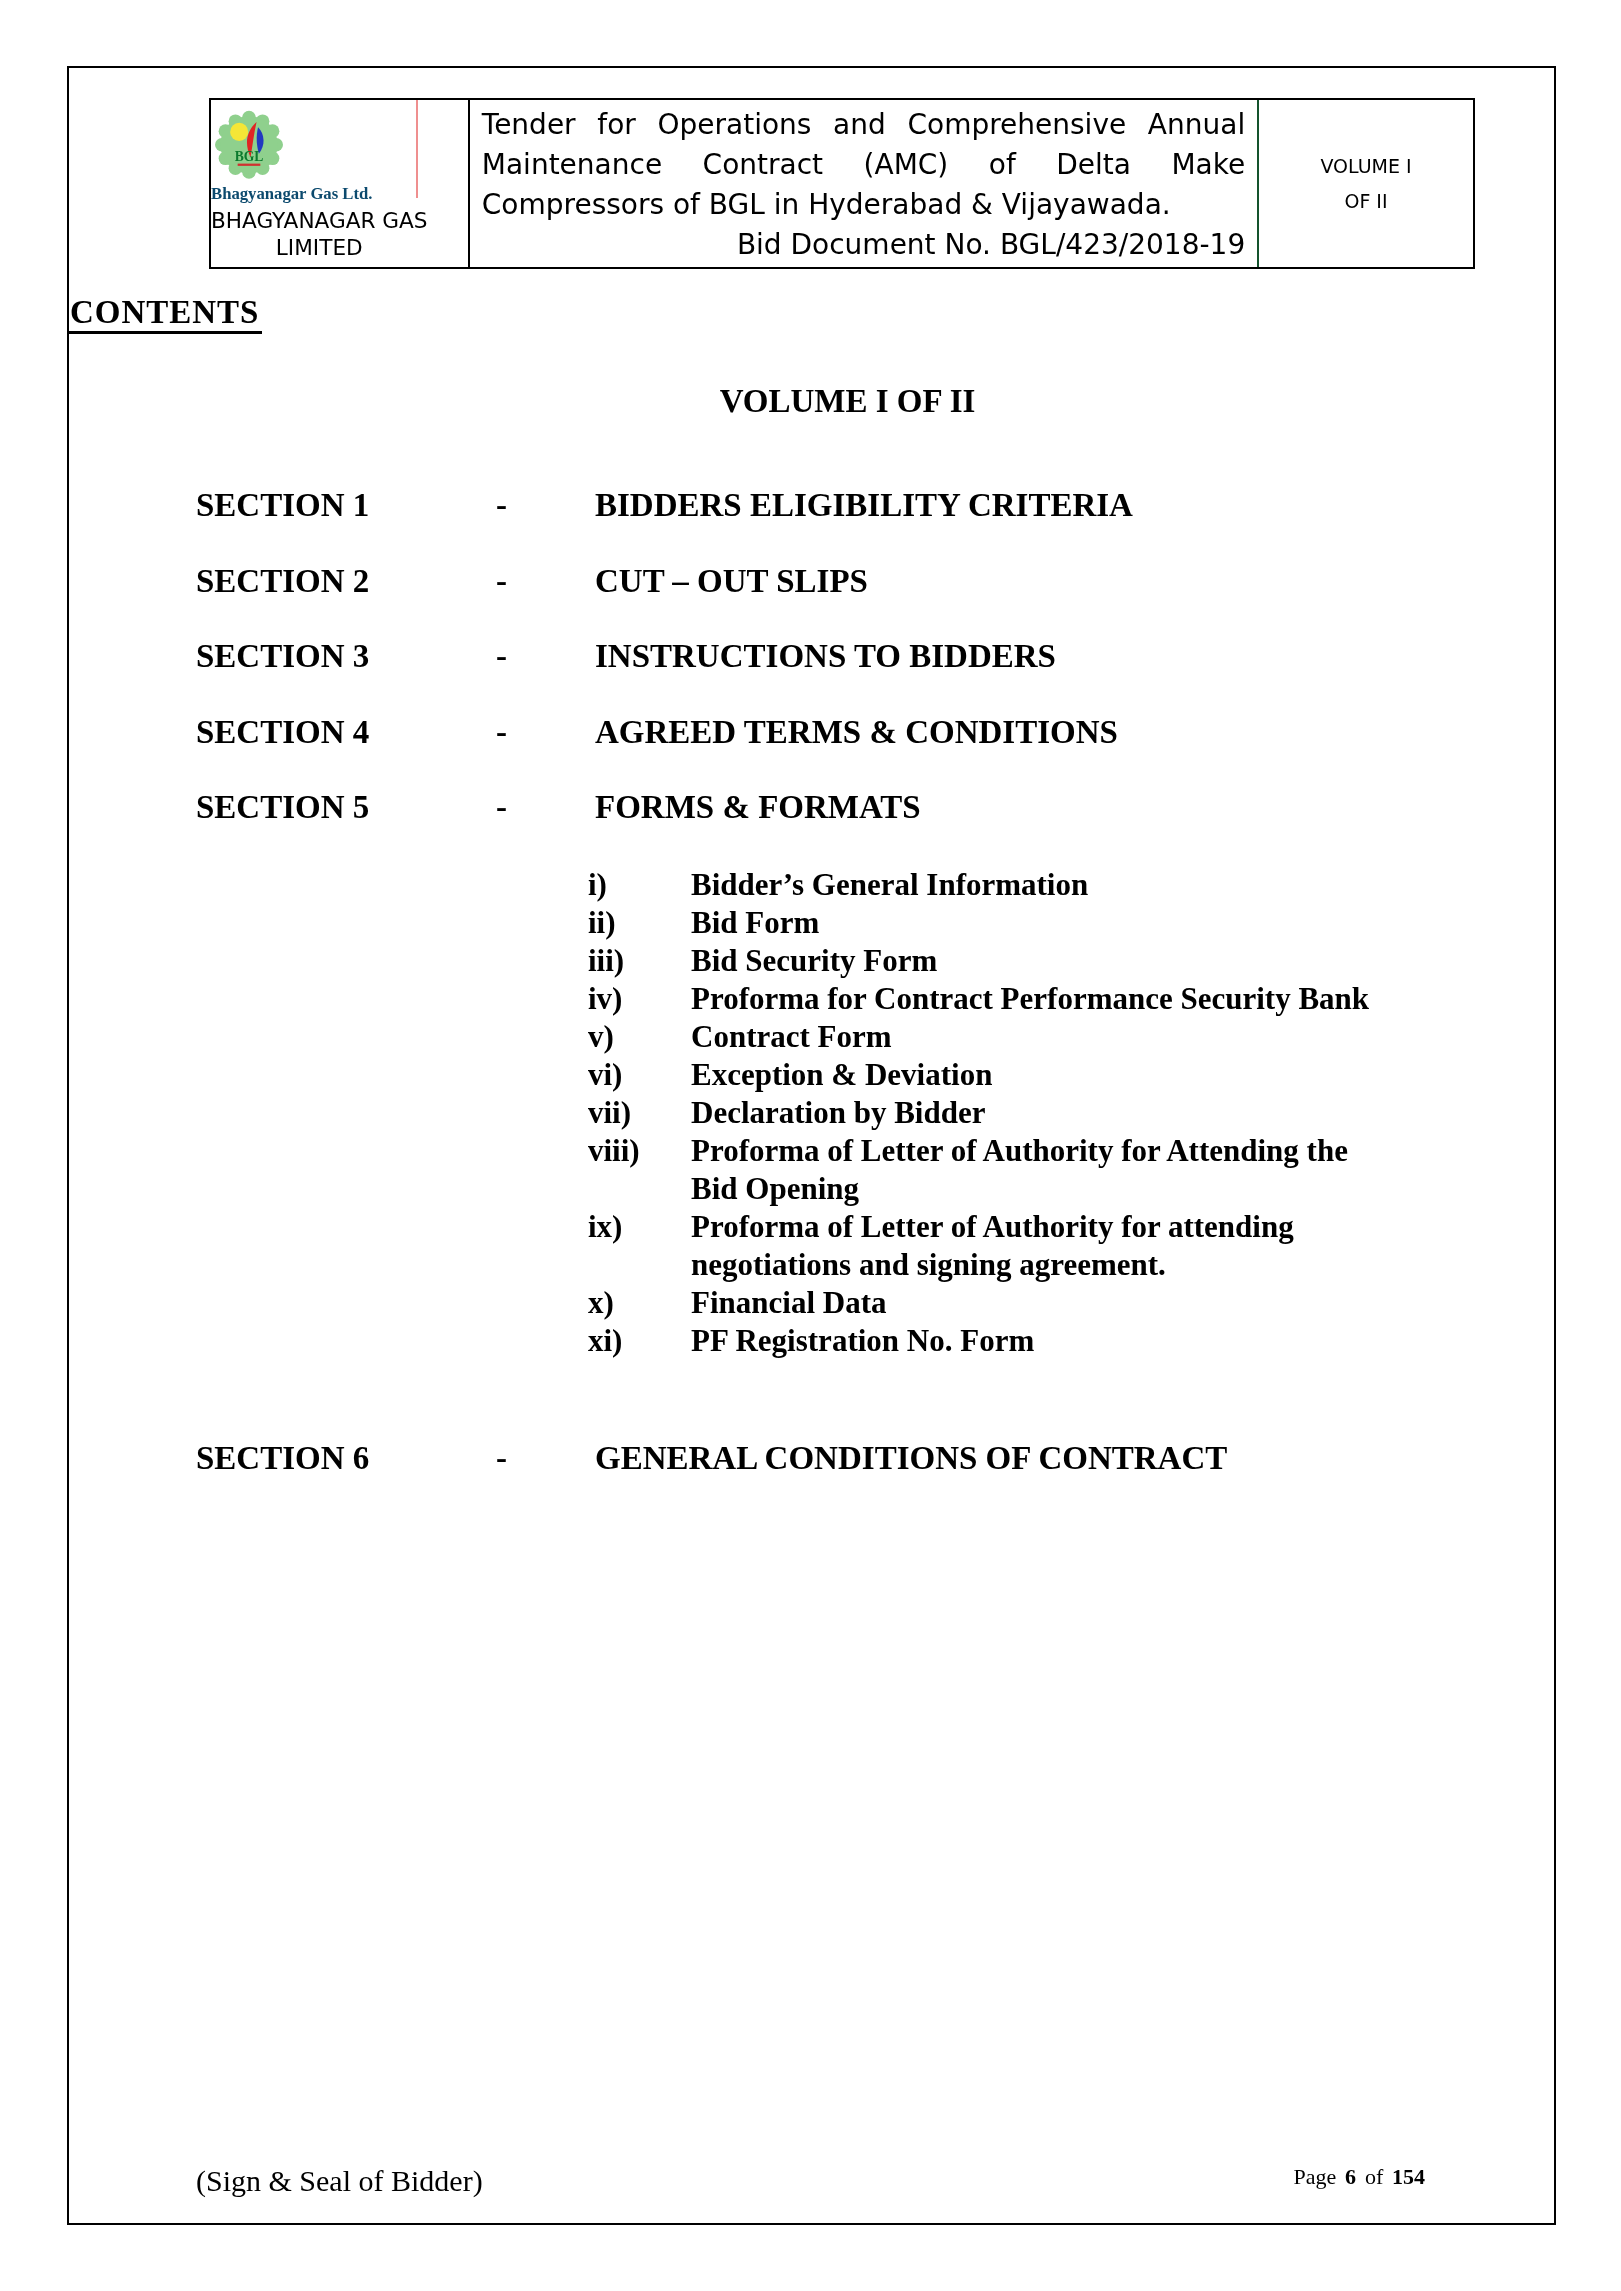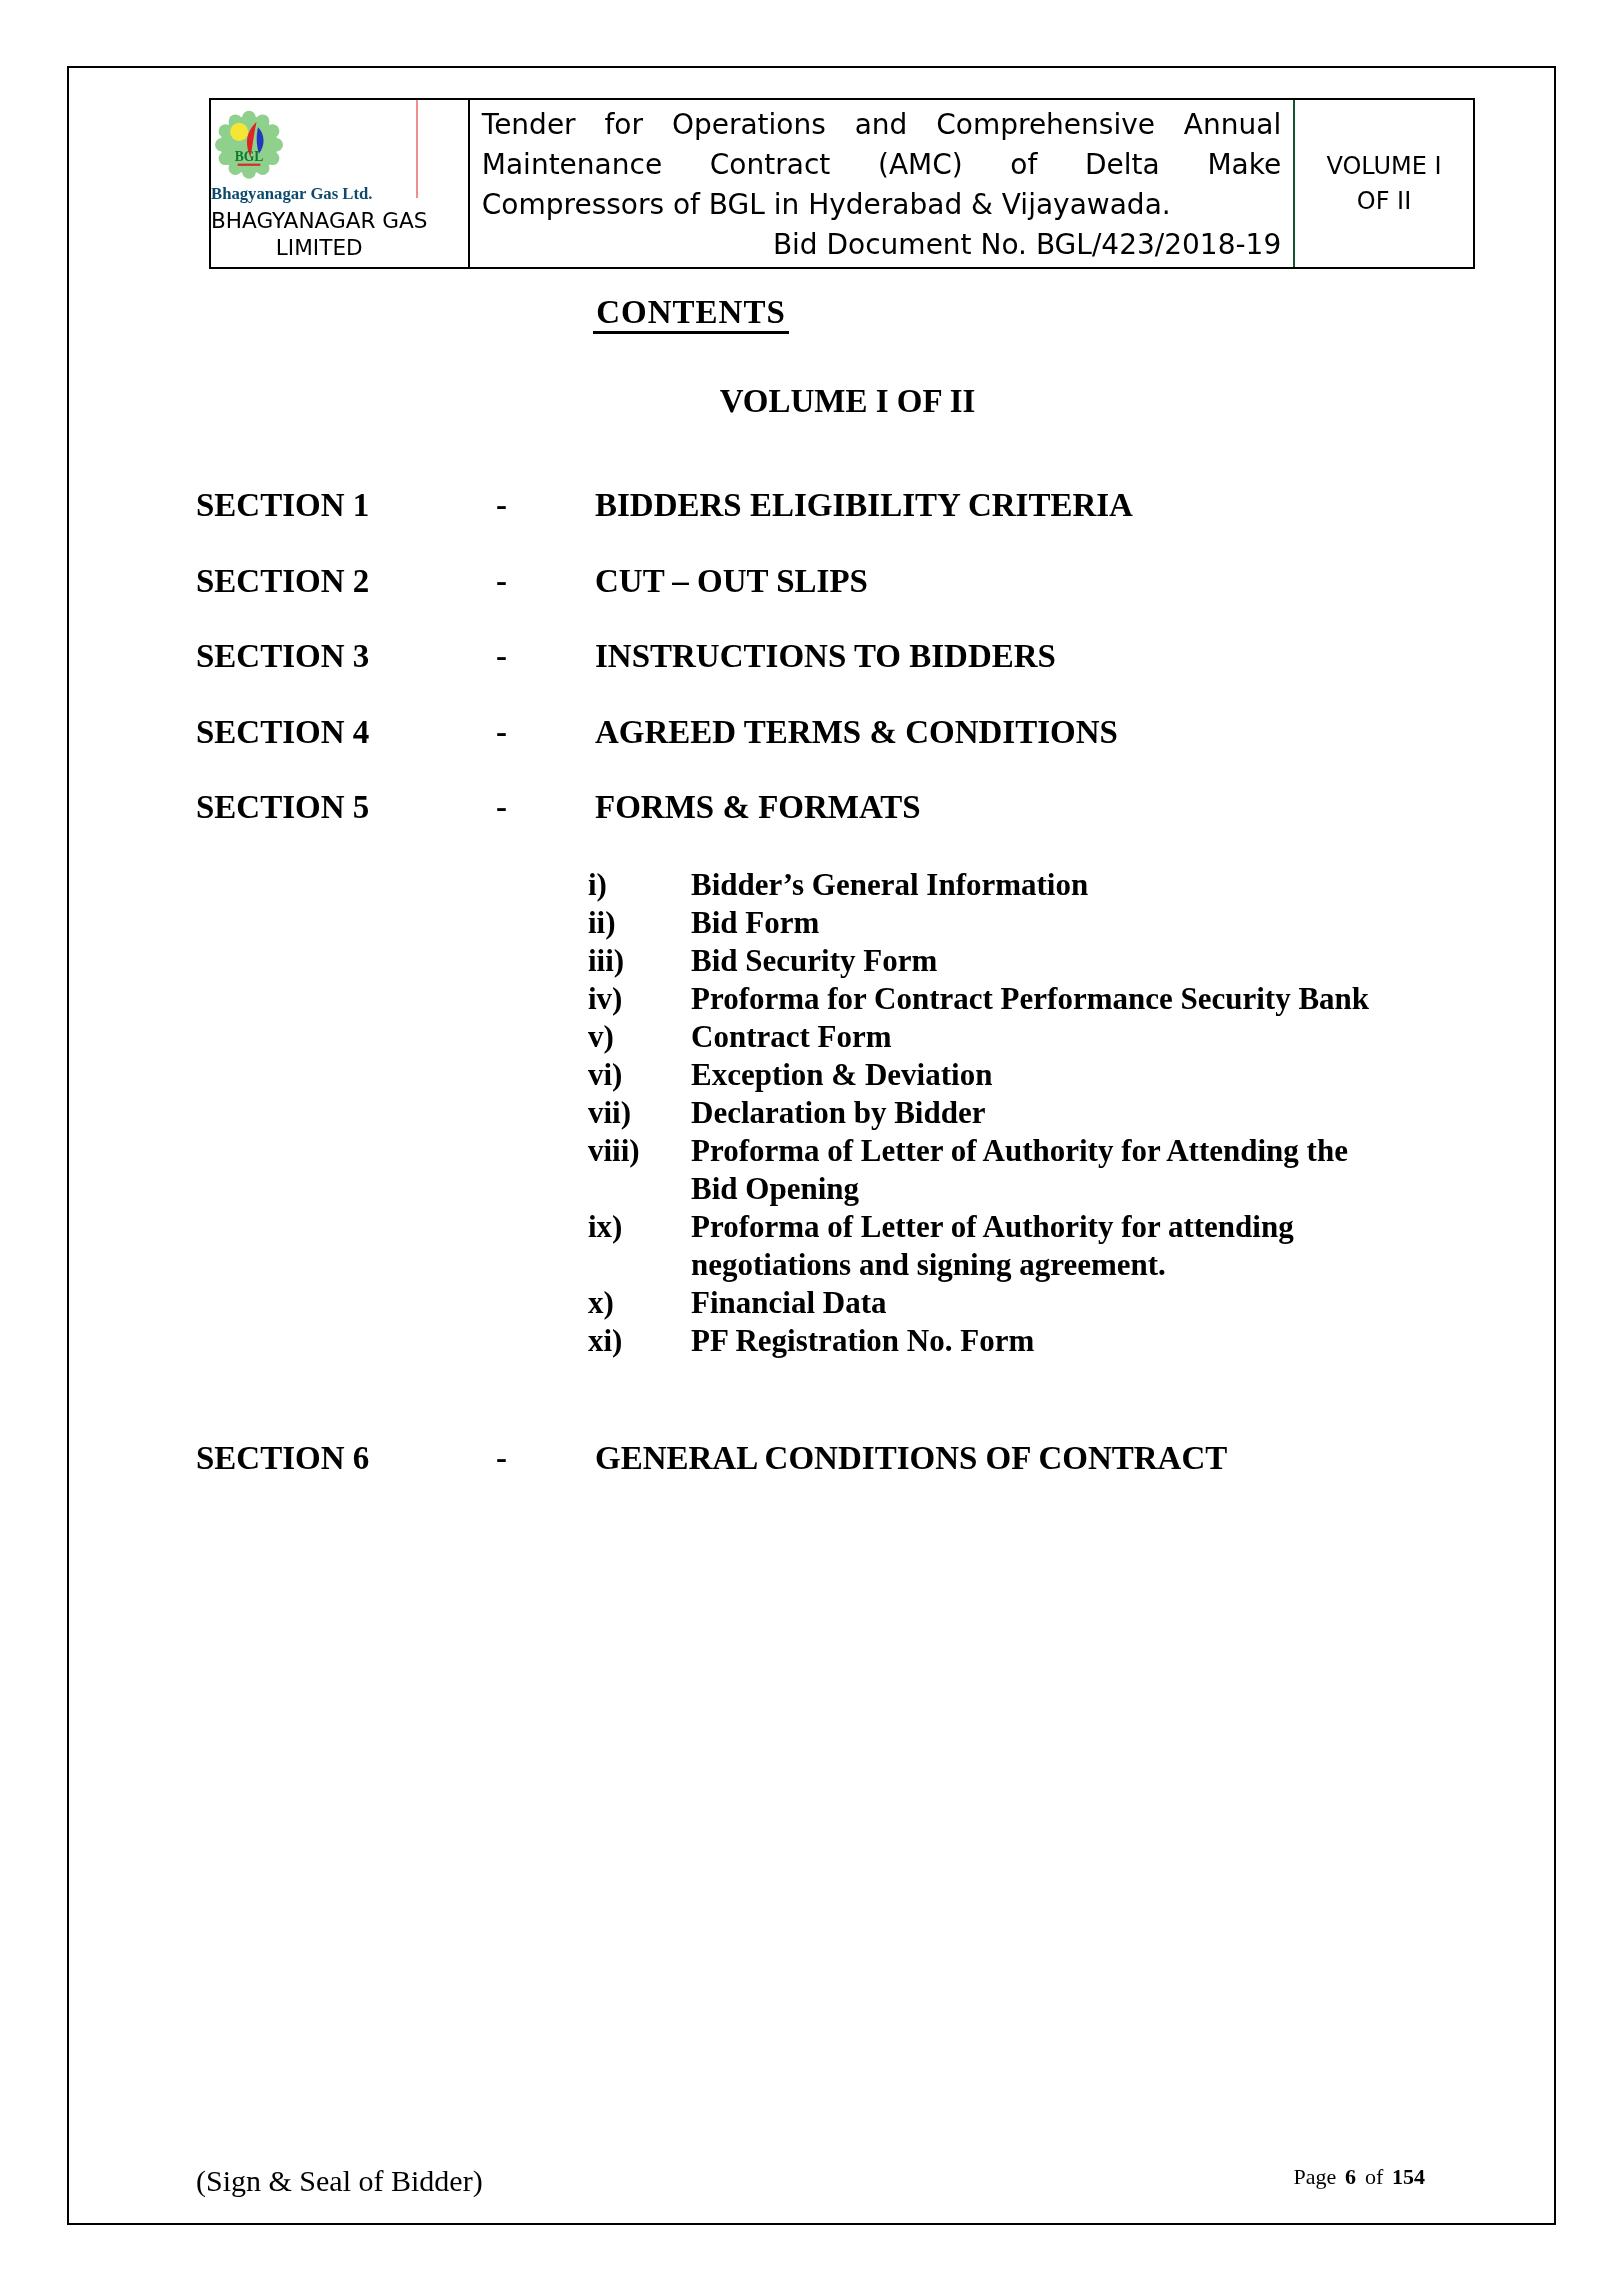--- a/index.html
+++ b/index.html
@@ -71,37 +71,36 @@
     padding: 4.9px 11.8px 0 11.8px;
   }
   .t-line { white-space: nowrap; }
   .t-justify {
     white-space: normal;
     text-align: justify;
     text-align-last: justify;
   }
   .t-center { text-align: right; white-space: normal; }
   .volume-cell {
-    width: 178px;
+    width: 214px;
     display: flex;
     flex-direction: column;
     align-items: center;
     justify-content: center;
     font-family: "DejaVu Sans", sans-serif;
-    font-size: 24px;
+    font-size: 19px;
     line-height: 35px;
     text-align: center;
   }
 
   
   .contents-heading {
     position: absolute;
     left: 67px; top: 294px;
     width: 1248px;
-    text-align: center;
     font-weight: bold;
     font-size: 33px;
   }
   .contents-heading .underlined {
     border-bottom: 3.9px solid #000000;
     padding: 0 2.9px 1px 2.9px;
     letter-spacing: 1px;
   }
   .contents-subheading {
     position: absolute;

